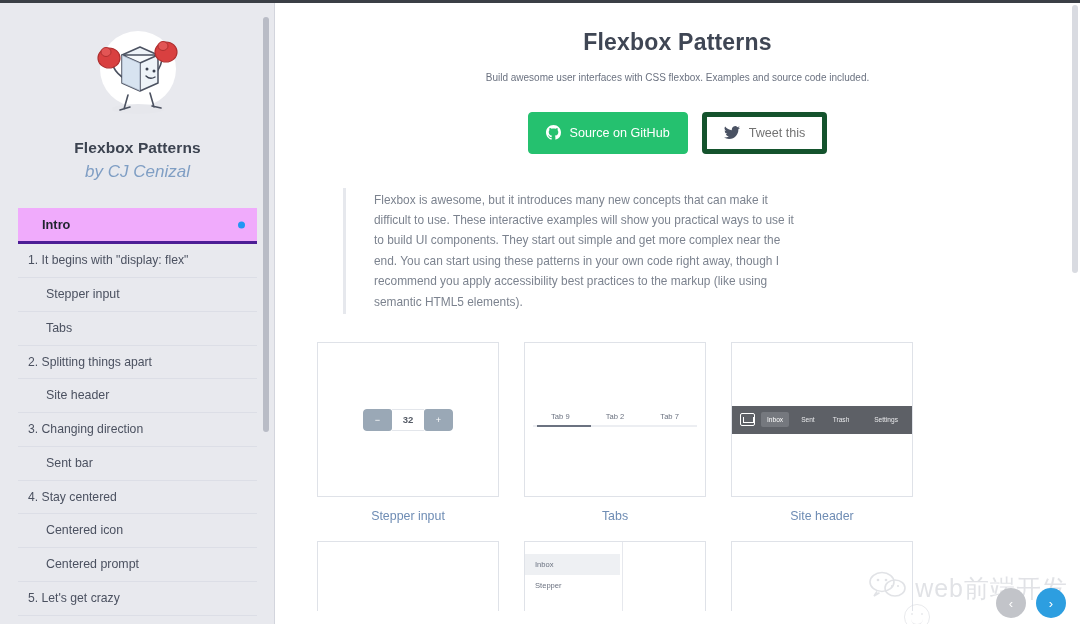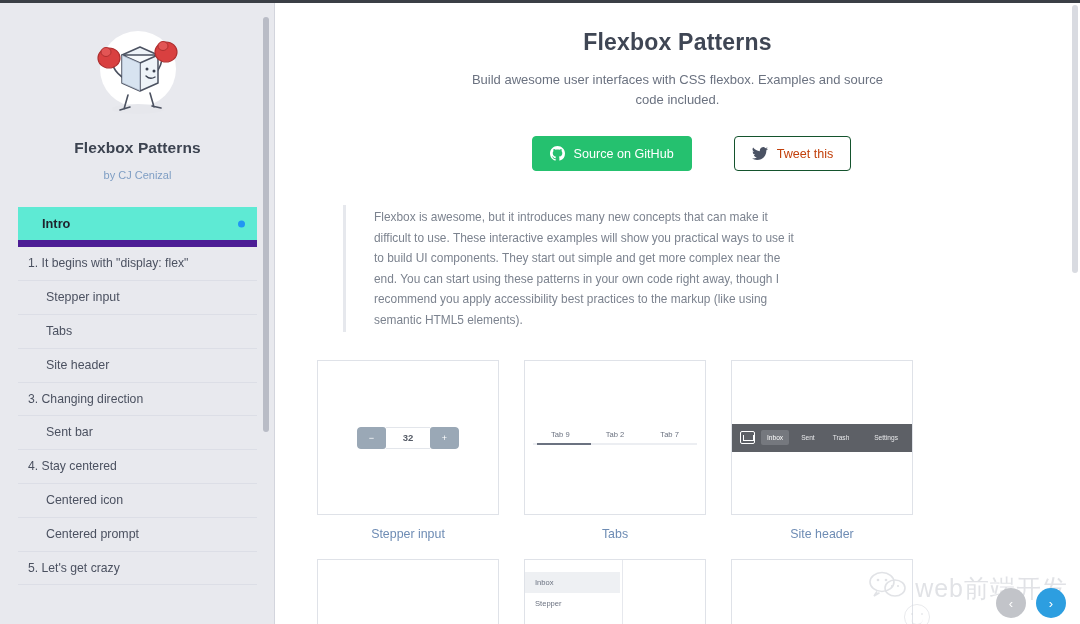--- a/index.html
+++ b/index.html
@@ -35,44 +35,45 @@
     position: relative;
   }
   .brand-title {
     margin-top: 10px;
     font-size: 15.5px;
     font-weight: bold;
     color: #3c4350;
     letter-spacing: .1px;
   }
   .brand-sub {
-    margin-top: 12px;
-    font-size: 11px;
+    margin-top: 5px;
+    font-size: 17px;
     color: #7f9ec4;
+    font-style: italic;
   }
 
   .nav { margin: 22px 18px 0 18px; }
   .nav-item {
     position: relative;
     font-size: 12.2px;
     color: #4b5160;
     padding: 9px 14px 9px 14px;
     border-bottom: 1px solid #dcdee6;
     line-height: 1.2;
     white-space: nowrap;
     overflow: hidden;
     text-overflow: ellipsis;
   }
   .nav-item.section { padding-left: 10px; }
   .nav-item.sub { padding-left: 28px; font-size: 12.4px; }
   .nav-item.active {
-    background: #5eead4;
+    background: #f0abfc;
     font-weight: bold;
     color: #1f242e;
-    border-bottom: 7px solid #4c1d95;
+    border-bottom: 3px solid #4c1d95;
     padding-left: 24px;
     font-size: 12.8px;
   }
   .nav-dot {
     position: absolute;
     right: 12px; top: 50%;
     transform: translateY(-50%);
     width: 7px; height: 7px;
     border-radius: 50%;
     background: #2196f3;
@@ -113,51 +114,50 @@
     text-align: center;
     font-size: 23px;
     font-weight: bold;
     color: #3f4654;
     letter-spacing: .2px;
   }
   .page-sub {
     margin: 14px auto 0 auto;
     max-width: 420px;
     text-align: center;
-    font-size: 13px;
+    font-size: 10px;
     line-height: 1.55;
     color: #6b7280;
   }
 
   .cta-row {
     margin-top: 26px;
     display: flex;
     justify-content: center;
     gap: 14px;
   }
   .btn {
     display: flex;
     align-items: center;
     gap: 9px;
     font-size: 12.6px;
     border-radius: 4px;
     padding: 9px 17px;
     cursor: pointer;
     white-space: nowrap;
-    margin-left: 28px;
   }
   .btn-github {
     background: #25c16f;
     color: #ffffff;
     border: 1px solid #25c16f;
   }
   .btn-tweet {
     background: #ffffff;
-    color: #c2410c;
-    border: 1px solid #14532d;
+    color: #737373;
+    border: 5px solid #14532d;
   }
   .btn svg { display: block; }
 
   .intro-block {
     margin: 34px 0 0 28px;
     border-left: 3px solid #e6e8ed;
     padding: 2px 0 2px 28px;
     max-width: 452px;
   }
   .intro-block p {
@@ -203,21 +203,21 @@
     width: 29px; height: 22px;
     background: #9aa8b6;
     color: #ffffff;
     font-size: 9px;
     display: flex;
     align-items: center;
     justify-content: center;
     border-radius: 3px;
   }
   .stp-val {
-    width: 44px; height: 22px;
+    width: 32px; height: 22px;
     background: #ffffff;
     border: 1px solid #e3e6eb;
     border-left: none; border-right: none;
     font-size: 9.5px;
     color: #555b66;
     display: flex;
     align-items: center;
     justify-content: center;
     font-weight: bold;
   }
@@ -409,20 +409,21 @@
         </div>
         <div class="brand-title">Flexbox Patterns</div>
         <div class="brand-sub">by CJ Cenizal</div>
       </div>
 
       <nav class="nav" id="nav-list">
           <div class="nav-item active"><span>Intro</span><span class="nav-dot"></span></div>
           <div class="nav-item section"><span>1. It begins with "display: flex"</span></div>
           <div class="nav-item sub"><span>Stepper input</span></div>
           <div class="nav-item sub"><span>Tabs</span></div>
+          <div class="nav-item section"><span>2. Splitting things apart</span></div>
           <div class="nav-item sub"><span>Site header</span></div>
           <div class="nav-item section"><span>3. Changing direction</span></div>
           <div class="nav-item sub"><span>Sent bar</span></div>
           <div class="nav-item section"><span>4. Stay centered</span></div>
           <div class="nav-item sub"><span>Centered icon</span></div>
           <div class="nav-item sub"><span>Centered prompt</span></div>
           <div class="nav-item section"><span>5. Let's get crazy</span></div>
         </nav>
     </div>
 

